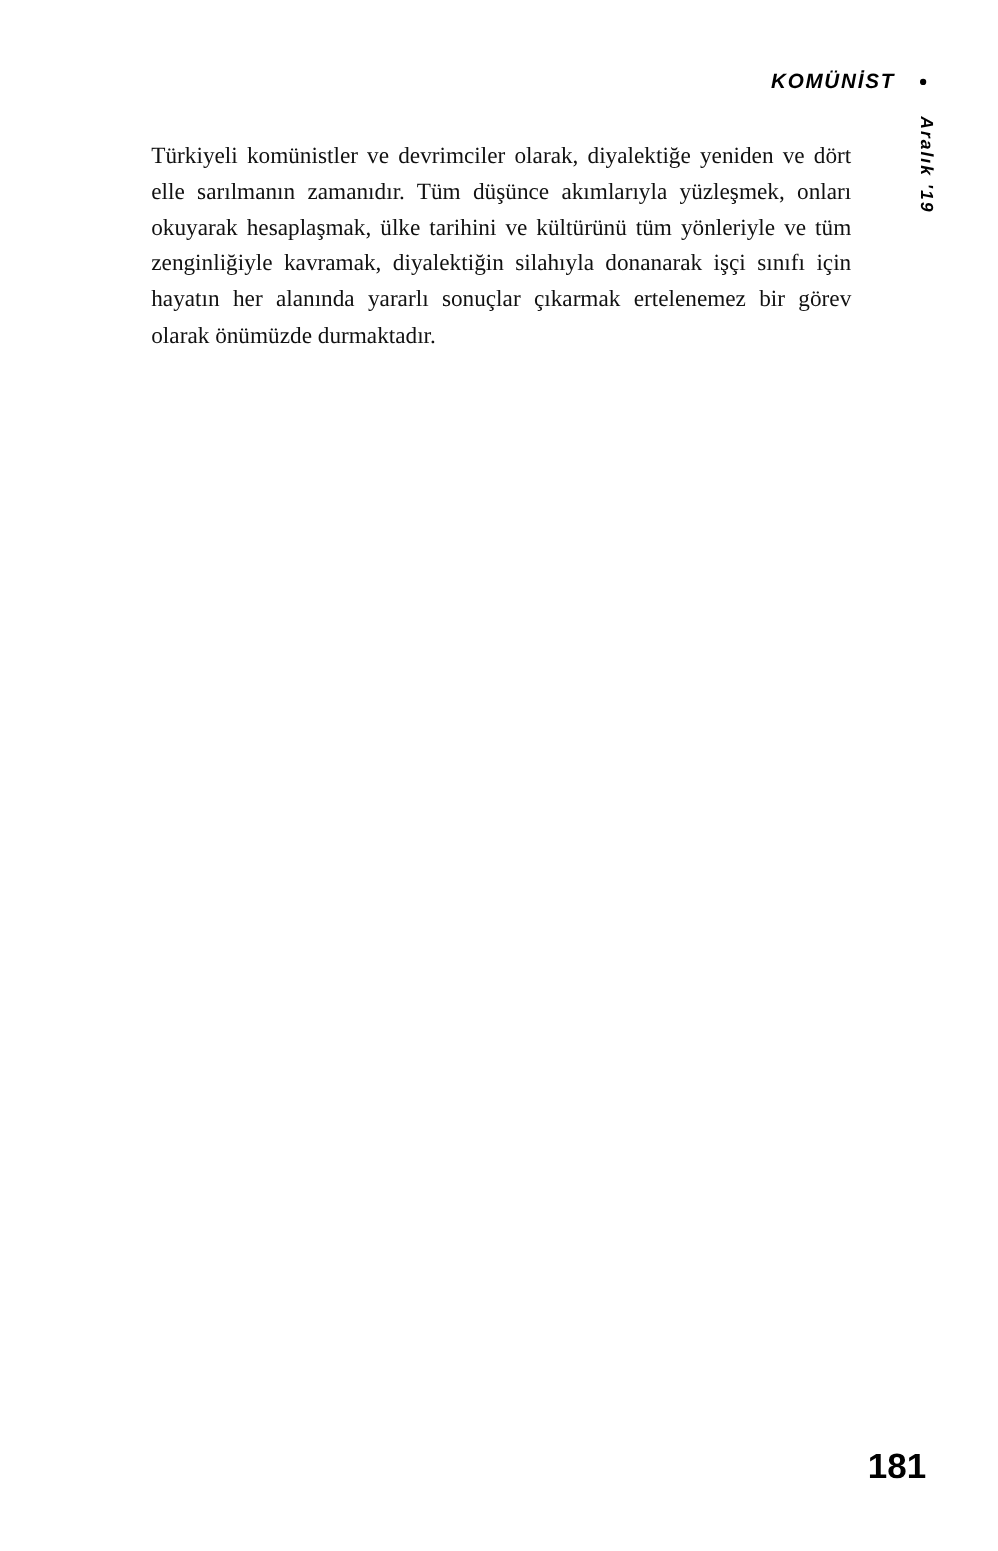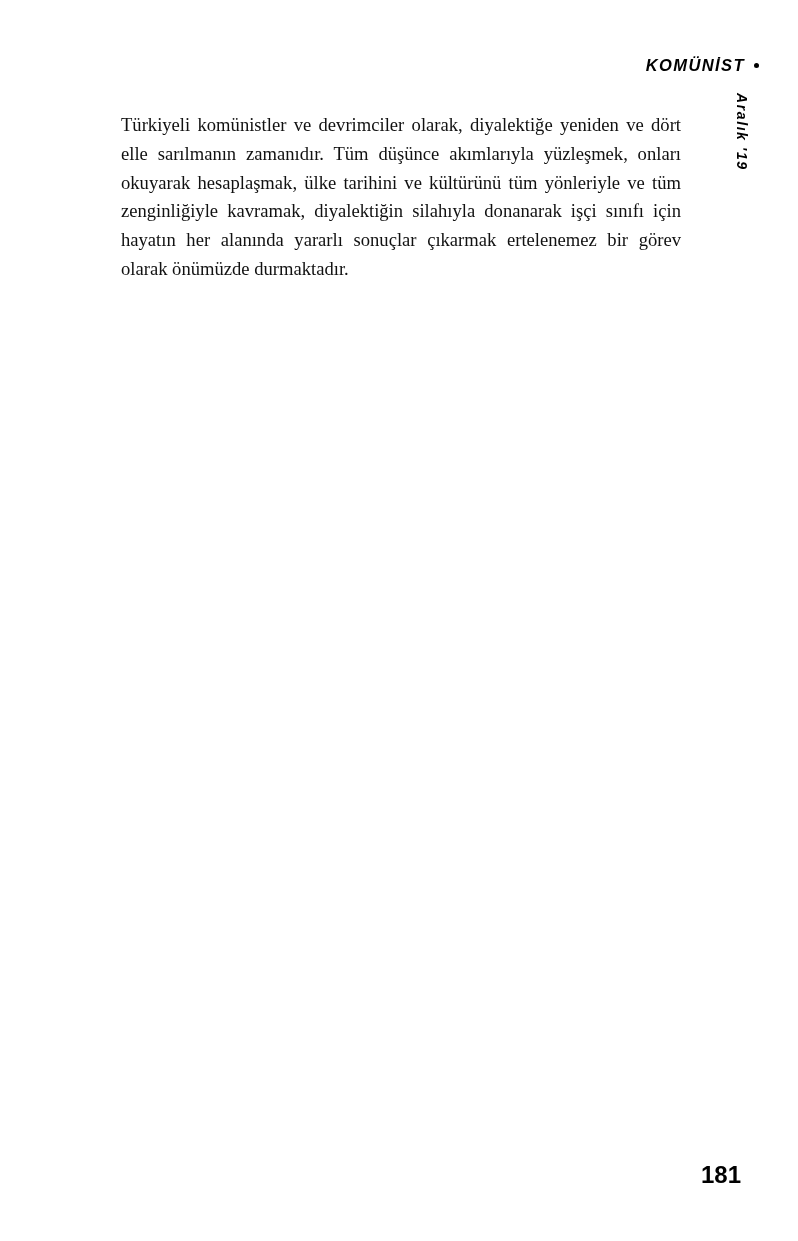--- a/index.html
+++ b/index.html
@@ -16,24 +16,24 @@
     overflow: hidden;
   }
   .page {
     position: absolute;
     inset: 0;
   }
   
   .header {
     position: absolute;
     top: 57px;
-    right: 39px;
+    right: 57px;
     display: flex;
     align-items: center;
-    gap: 9px;
+    gap: 20px;
     text-align: right;
   }
   .header-title {
     font-family: "Liberation Sans", sans-serif;
     font-weight: bold;
     font-style: italic;
     font-size: 16.5px;
     letter-spacing: 1.4px;
     color: #000000;
     line-height: 1;
@@ -78,21 +78,21 @@
   .body-text p {
     margin: 16px;
   }
   
   .folio {
     position: absolute;
     bottom: 54px;
     right: 57px;
     font-family: "Liberation Sans", sans-serif;
     font-weight: bold;
-    font-size: 24px;
+    font-size: 28px;
     color: #000000;
     line-height: 1;
   }
 </style>
 </head>
 <body>
 
 <div class="page">
 
   <div class="header">

